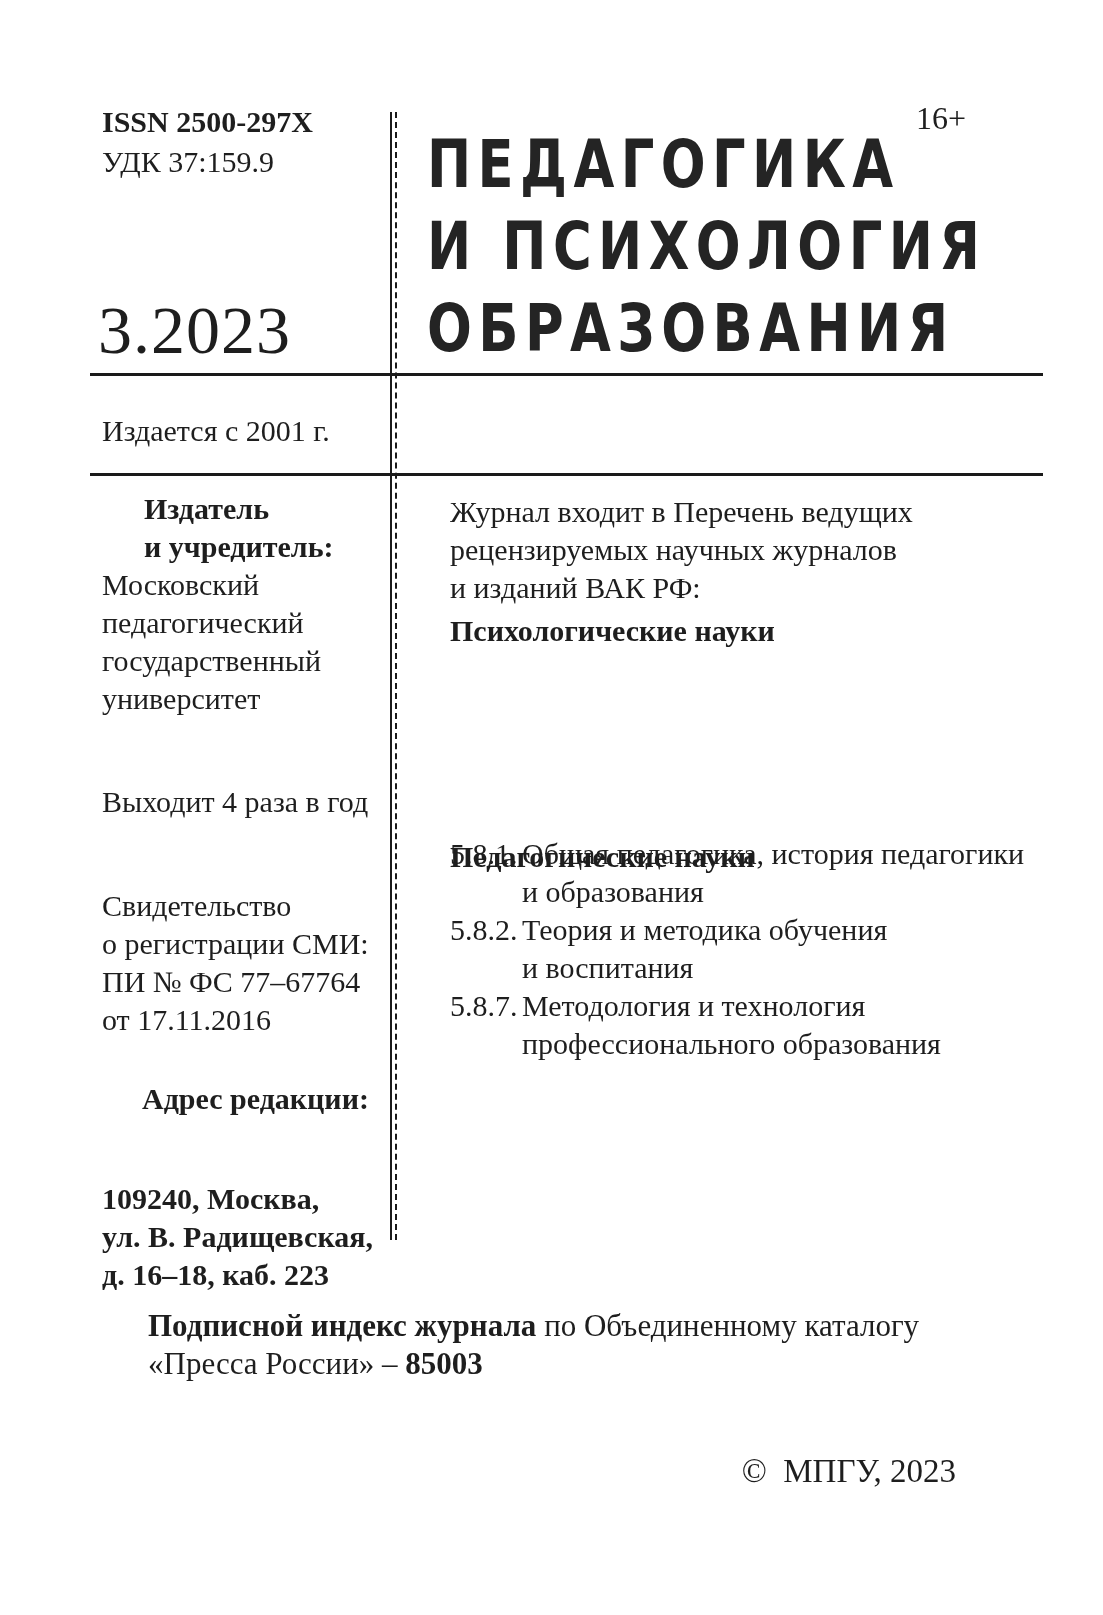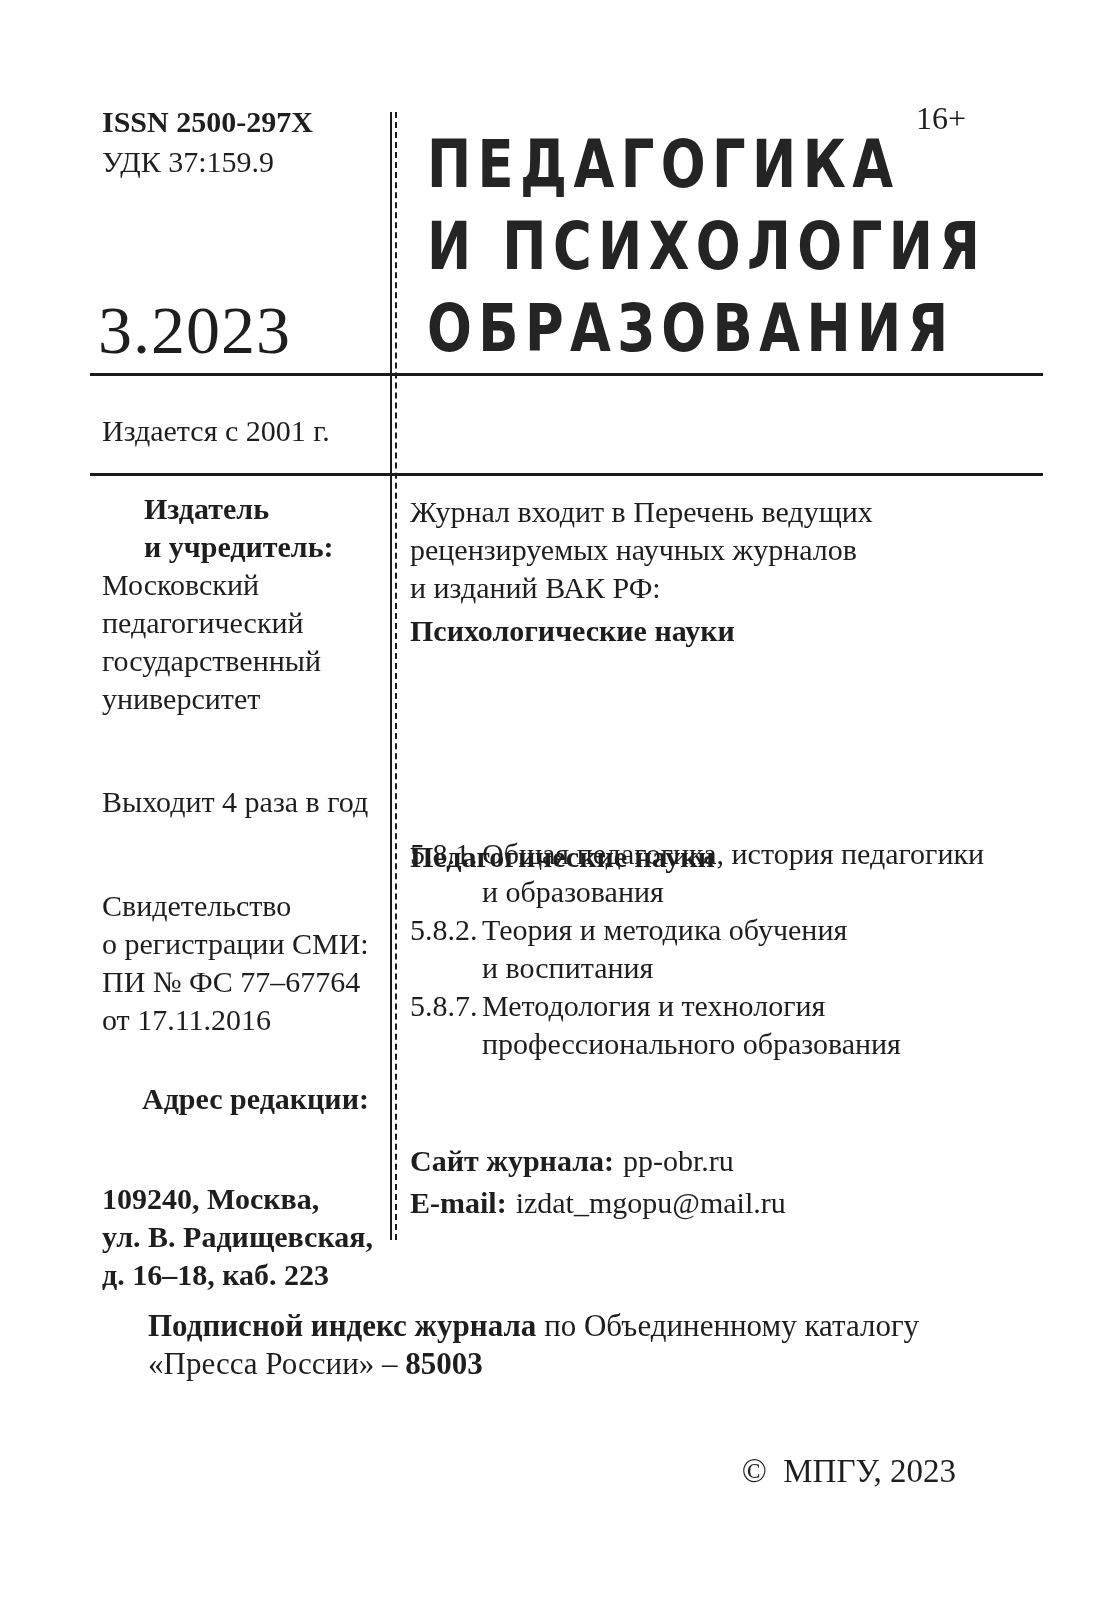--- a/index.html
+++ b/index.html
@@ -51,21 +51,21 @@
   
   .leftcol{font-size:30px;line-height:38px;}
   .publisher-label{left:96px;top:490px;font-weight:bold;margin-left:48px;}
   .publisher-name{left:102px;top:566px;}
   .frequency{left:102px;top:783px;}
   .registration{left:102px;top:887px;}
   .address-label{left:102px;top:1080px;font-weight:bold;margin-left:40px;}
   .address{left:102px;top:1180px;font-weight:bold;}
 
   
-  .rightcol{font-size:30px;line-height:38px;}
+  .rightcol{font-size:30px;line-height:38px;margin-left:40px;}
   .vak-intro{left:410px;top:493px;}
   .sec-heading{left:410px;font-weight:bold;}
   .sec1-heading{top:612px;}
   .sec1-items{top:652px;}
   .sec2-heading{top:838px;}
   .sec2-items{top:835px;}
   .items{left:410px;width:640px;}
   .vak-item{display:flex;}
   .vak-item .num{width:72px;flex:0 0 72px;}
   .contacts{left:410px;top:1140px;font-size:30px;line-height:42px;}
@@ -132,28 +132,20 @@
       <div class="pre">Теория и методика обучения
 и воспитания</div>
     </div>
     <div class="vak-item">
       <div class="num">5.8.7.</div>
       <div class="pre">Методология и технология
 профессионального образования</div>
     </div>
   </div>
 
-  <div class="abs contacts">
-    <div>
-      <span class="b">Сайт журнала:</span><span>pp-obr.ru</span>
-    </div>
-    <div>
-      <span class="b">E-mail:</span><span>izdat_mgopu@mail.ru</span>
-    </div>
-  </div>
 
   <div class="abs subscription">
     <div>
       <span class="b">Подписной индекс журнала</span><span> по Объединенному каталогу</span>
     </div>
     <div>
       <span>«Пресса России» – </span><span class="b">85003</span>
     </div>
   </div>
 

